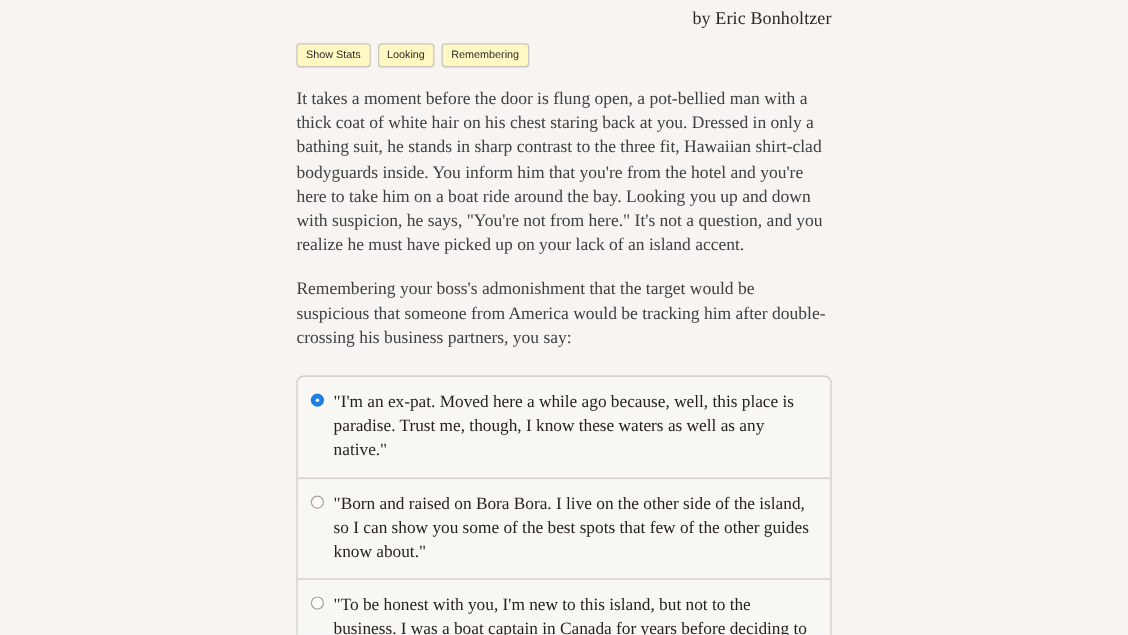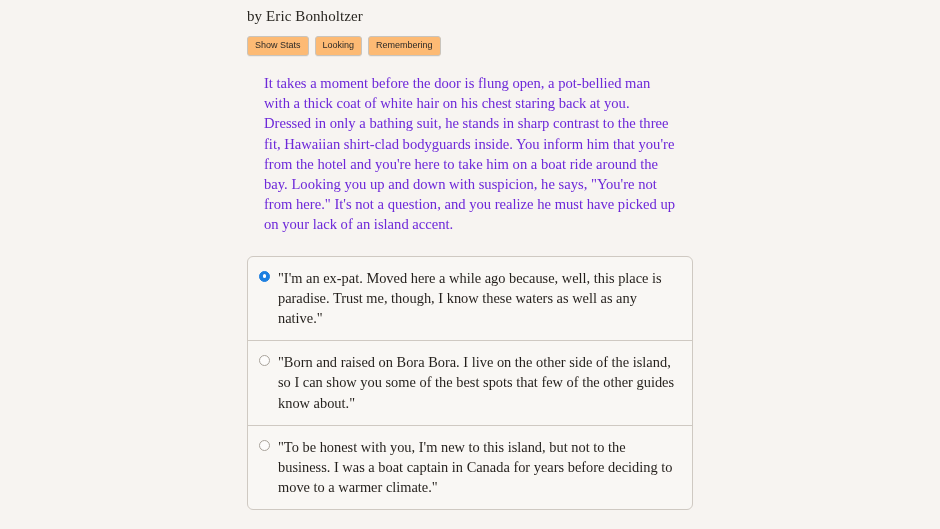--- a/index.html
+++ b/index.html
@@ -29,48 +29,49 @@
   }
 
   .byline {
     font-family: "Liberation Serif", serif;
     font-size: 15px;
     line-height: 20px;
     color: #2a2722;
     margin: 0;
     padding-top: 6px;
     letter-spacing: 0.1px;
+    text-align: right;
   }
 
   .toolbar {
     display: flex;
     gap: 6px;
     margin-top: 10px;
   }
 
   .tool-btn {
     font-family: "Liberation Sans", sans-serif;
     font-size: 9px;
     line-height: 1;
     color: #2c2a27;
-    background: #fdba74;
+    background: #fef9c3;
     border: 1px solid #c9c4bd;
     border-radius: 3px;
     padding: 4px 7px 5px 7px;
     cursor: pointer;
     box-shadow: 0 1px 0 rgba(0,0,0,0.04);
     white-space: nowrap;
   }
 
   .story-p {
     font-size: 14.6px;
     line-height: 20.2px;
-    margin: 17px;
+    margin: 0;
     text-align: left;
-    color: #6d28d9;
+    color: #404040;
   }
   .story-p.first { margin-top: 17px; }
   .story-p.second { margin-top: 17px; }
 
   .options {
     margin-top: 21px;
     border: 1px solid #cfc9c2;
     border-radius: 6px;
     background: #f9f7f4;
     overflow: hidden;
@@ -132,20 +133,21 @@
 
     <div class="byline">by Eric Bonholtzer</div>
 
     <div class="toolbar">
       <button class="tool-btn">Show Stats</button>
       <button class="tool-btn">Looking</button>
       <button class="tool-btn">Remembering</button>
     </div>
 
     <p class="story-p first">It takes a moment before the door is flung open, a pot-bellied man with a thick coat of white hair on his chest staring back at you. Dressed in only a bathing suit, he stands in sharp contrast to the three fit, Hawaiian shirt-clad bodyguards inside. You inform him that you're from the hotel and you're here to take him on a boat ride around the bay. Looking you up and down with suspicion, he says, "You're not from here." It's not a question, and you realize he must have picked up on your lack of an island accent.</p>
+    <p class="story-p second">Remembering your boss's admonishment that the target would be suspicious that someone from America would be tracking him after double-crossing his business partners, you say:</p>
 
     <div class="options">
 
       <label class="option">
         <span class="radio checked"></span>
         <span class="option-text">"I'm an ex-pat. Moved here a while ago because, well, this place is paradise. Trust me, though, I know these waters as well as any native."</span>
       </label>
 
       <label class="option">
         <span class="radio"></span>

